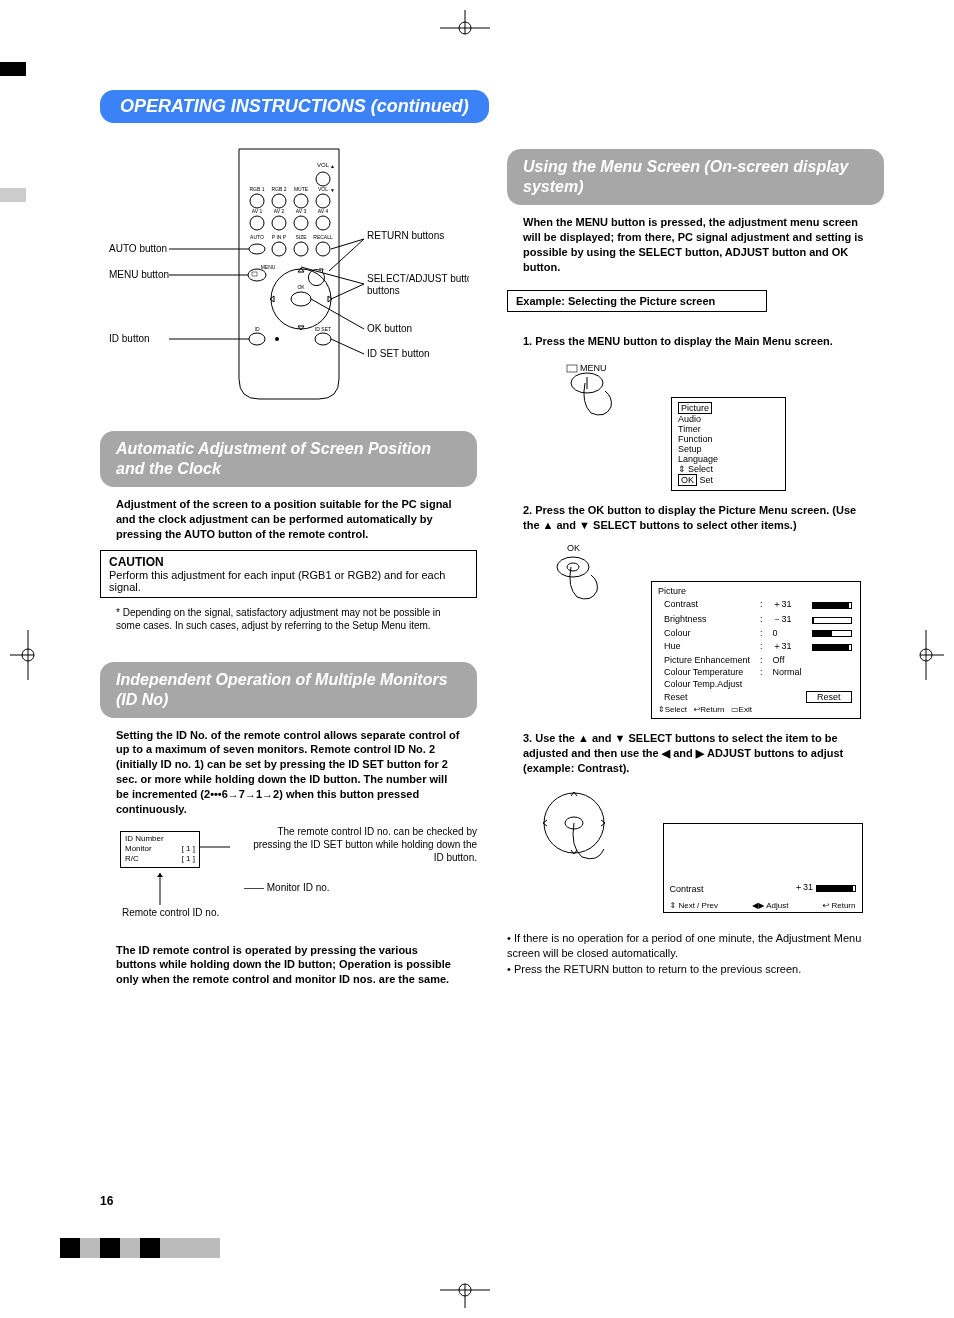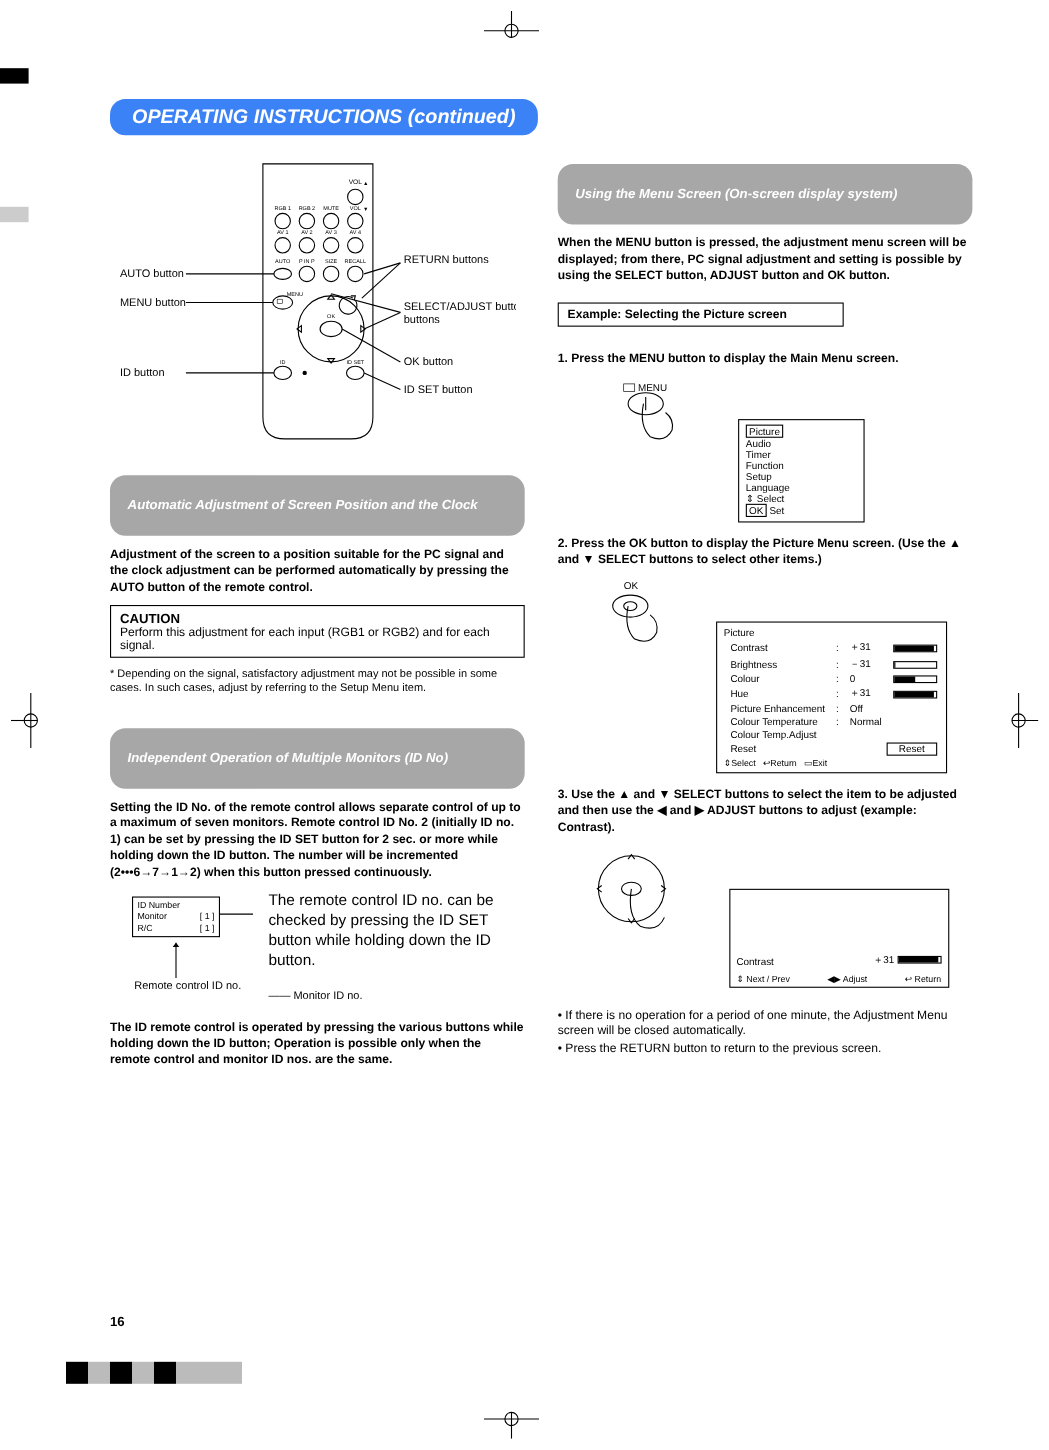--- a/index.html
+++ b/index.html
@@ -35,28 +35,28 @@
     display: inline-block;
     margin-bottom: 16px;
   }
   .columns { display: flex; gap: 30px; }
   .col { flex: 1; min-width: 0; }
   .section-title {
     background: #a7a7a7;
     color: #fff;
     font-weight: bold;
     font-style: italic;
-    font-size: 12px;
+    font-size: 16px;
     border-radius: 14px;
-    padding: 20px 16px;
+    padding: 8px 16px;
     line-height: 1.25;
     margin: 10px 0;
   }
   .bold { font-weight: bold; }
-  p { margin: 6px 0; line-height: 1.35; }
+  p { margin: 6px 16px; line-height: 1.35; }
   .caution-box {
     border: 1px solid #000;
     padding: 4px 8px;
     margin: 8px 0;
   }
   .caution-box .caution-title { font-weight: bold; font-size: 12px; }
   .footnote { font-size: 10px; line-height:1.3; margin-top:8px; }
   .example-box {
     border: 1px solid #000;
     padding: 4px 8px;
@@ -78,21 +78,21 @@
   .menu-table td { padding: 0 4px; white-space: nowrap; font-size:9px;}
   .bar { border:1px solid #000; width:40px; height:7px; display:inline-block; vertical-align:middle; position:relative; }
   .bar .fill { background:#000; height:100%; position:absolute; left:0; top:0; }
   .reset-btn { border:1px solid #000; display:inline-block; padding:0 10px; font-size:9px; }
   .hand-press { display:inline-block; vertical-align:top; margin-right:20px; }
   .remote-diagram { text-align:center; margin-bottom:10px; }
   .id-box {
     border:1px solid #000; font-size:8px; padding:2px 4px;
     width:80px; line-height:1.3;
   }
-  .id-note { font-size:14px; line-height:1.3; }
+  .id-note { font-size:10px; line-height:1.3;text-align:right; }
   .page-num { font-weight:bold; font-size:12px; position:absolute; left:100px; bottom:110px; }
   .bottom-squares { position:absolute; left:60px; bottom:60px; display:flex; }
   .bottom-squares .sq { width:20px; height:20px; }
   .sq.b { background:#000; }
   .sq.g { background:#bbb; }
   .pageref { border:1px solid #000; border-radius:4px; padding:0 4px; font-size:10px; display:inline-block; margin:0 2px; position:relative;}
   .pageref::after { content:""; position:absolute; left:2px; right:2px; bottom:-3px; height:2px; border-bottom:1px solid #000; border-radius:0 0 3px 3px;}
   ul.bullets { list-style: none; padding-left: 0; margin:6px 0;}
   ul.bullets li::before { content:"• "; }
   ul.bullets li { margin:2px 0; line-height:1.3;}

